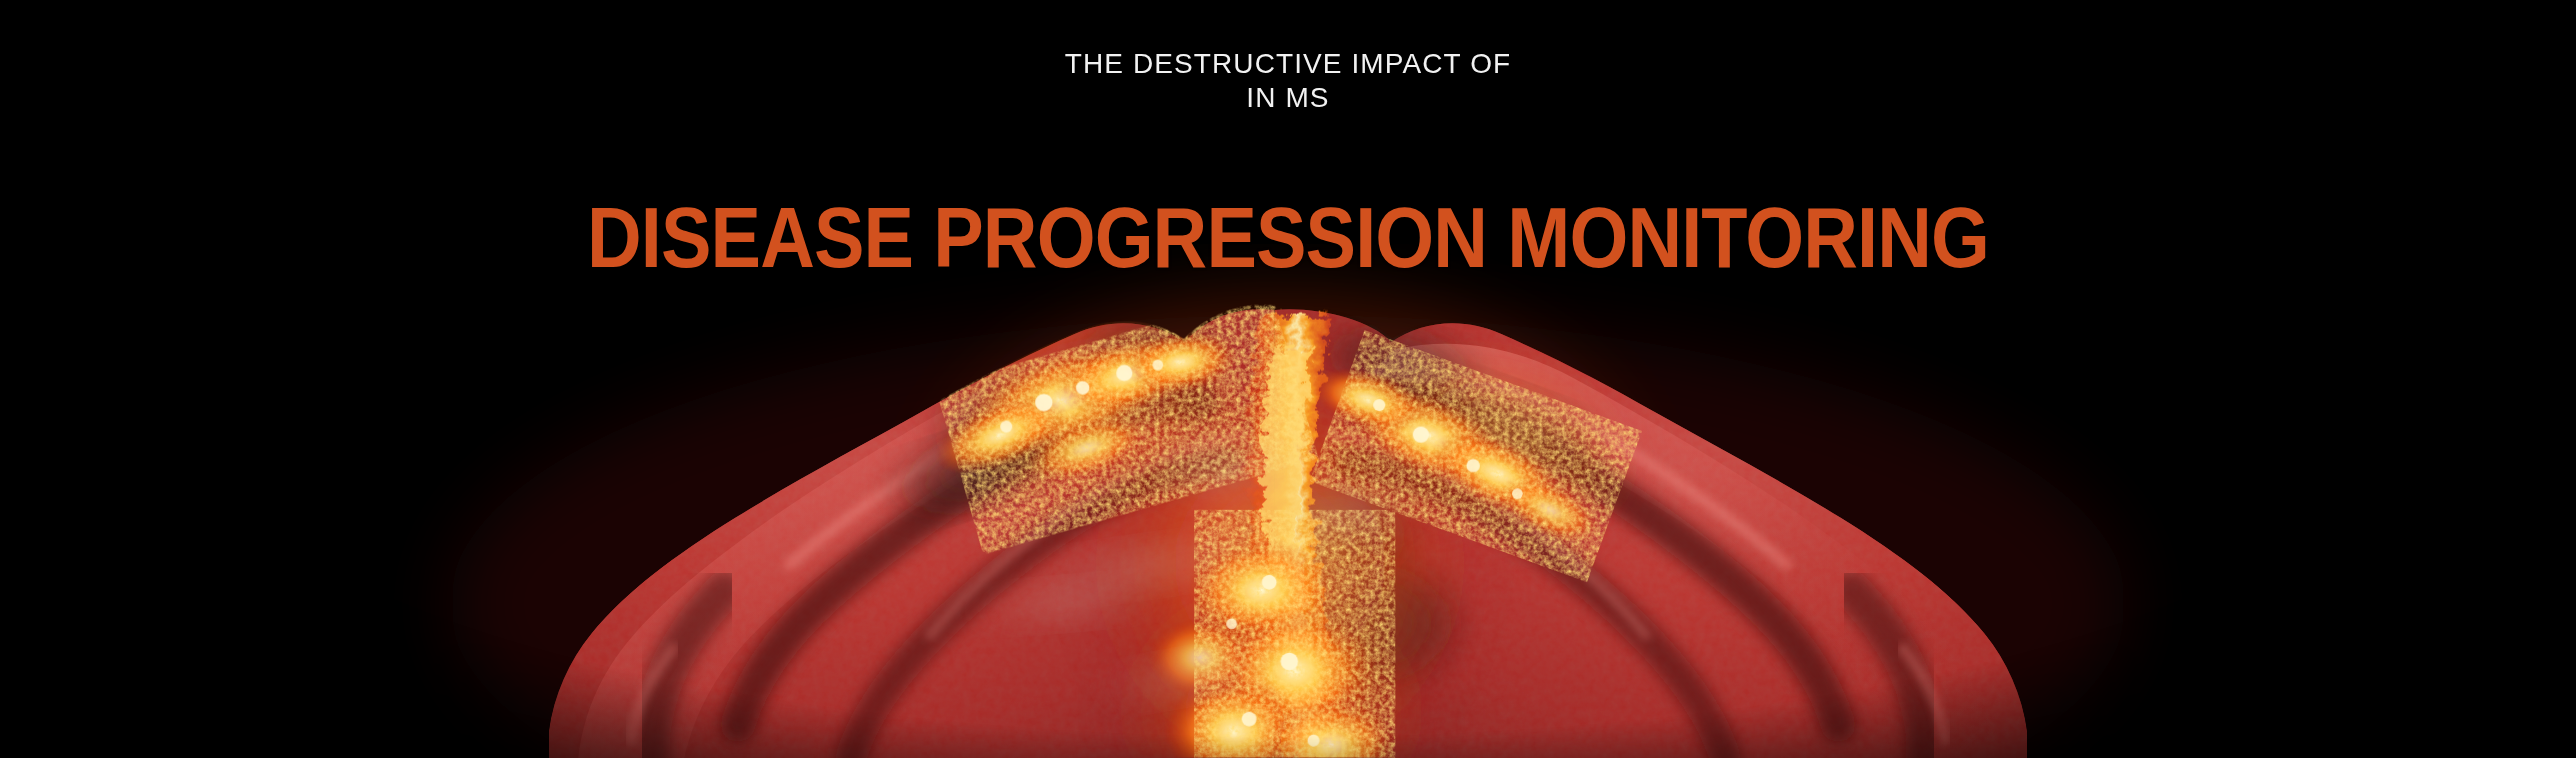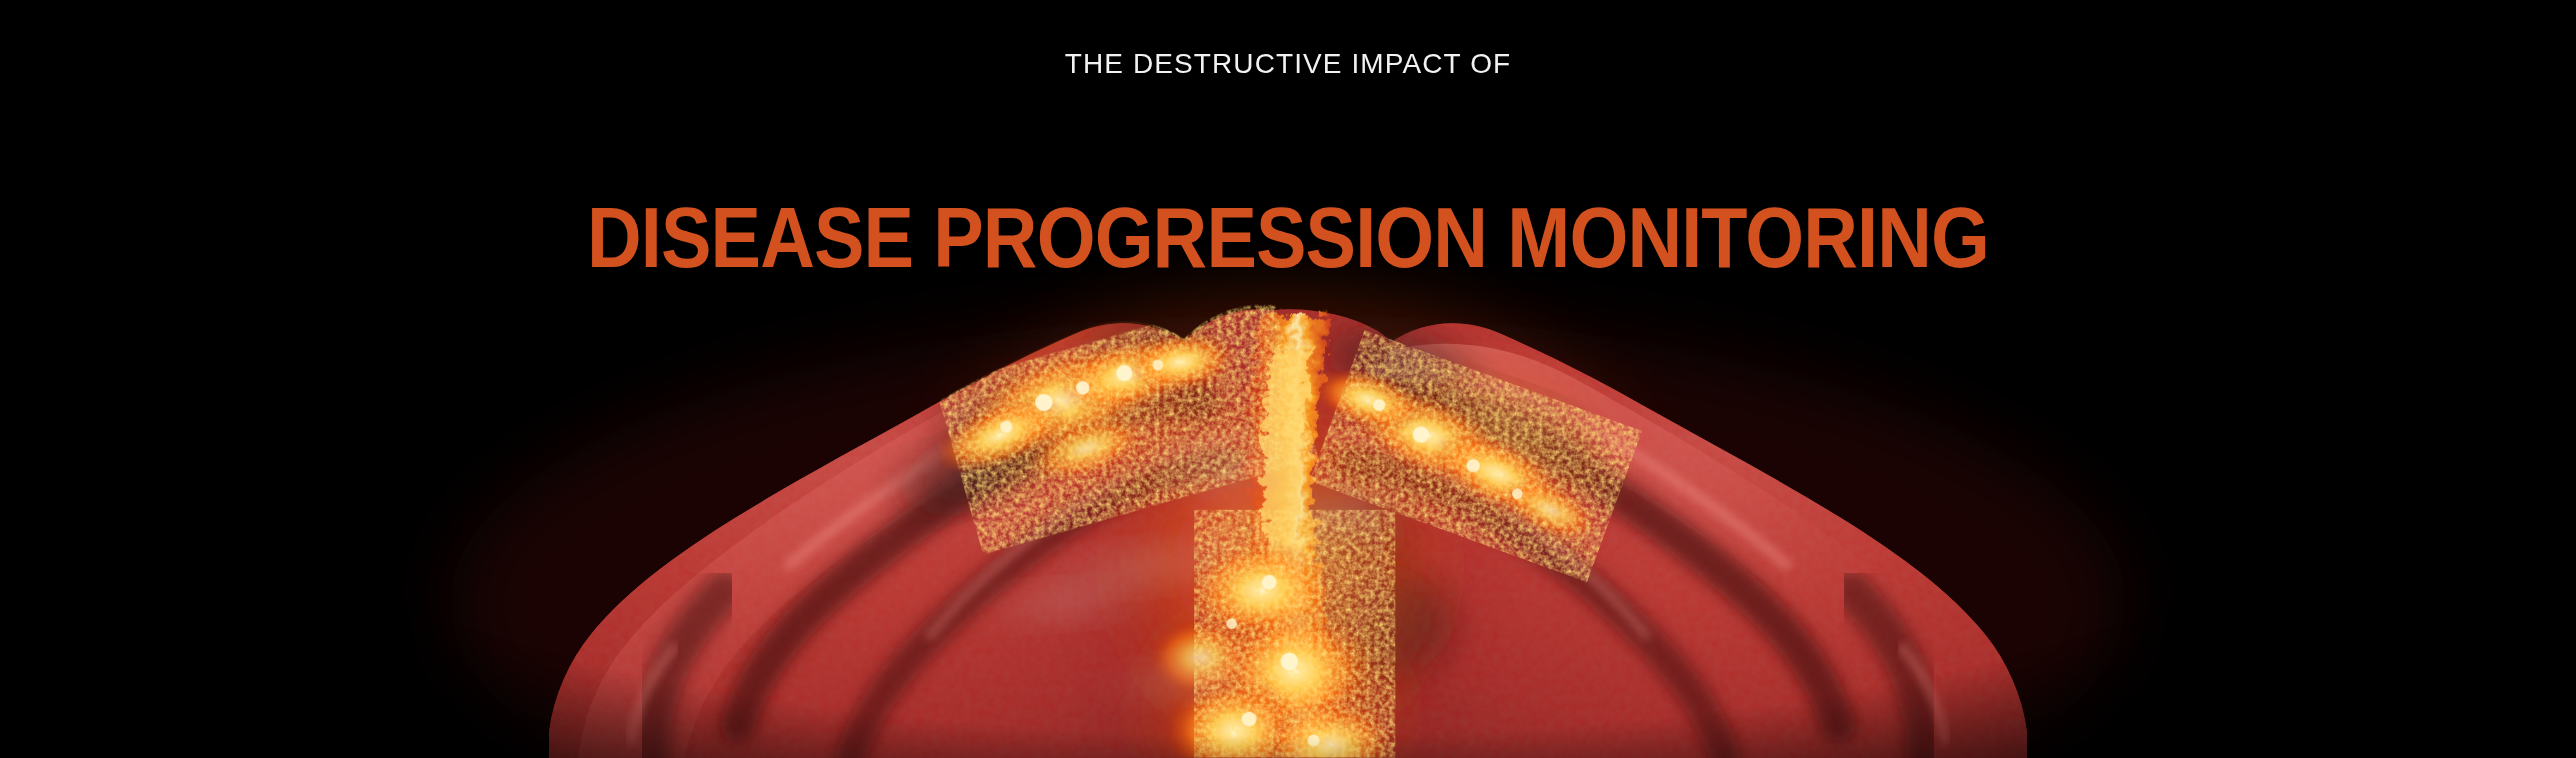--- a/index.html
+++ b/index.html
@@ -395,20 +395,21 @@
       <rect x="0" y="0" width="3840" height="1130" fill="url(#vignette)"></rect>
 
       <rect x="0" y="400" width="3840" height="120" fill="#000000" opacity="0.0"></rect>
     </svg>
   </div>
 
   <div id="text-overlay">
 
     <div class="eyebrow-block">
       <span class="eyebrow-line-1">THE DESTRUCTIVE IMPACT OF</span>
+      <span class="eyebrow-line-3">IN MS</span>
     </div>
 
     <div class="main-title">DISEASE PROGRESSION MONITORING</div>
 
   </div>
 
 </div>
 
 
 </body></html>

